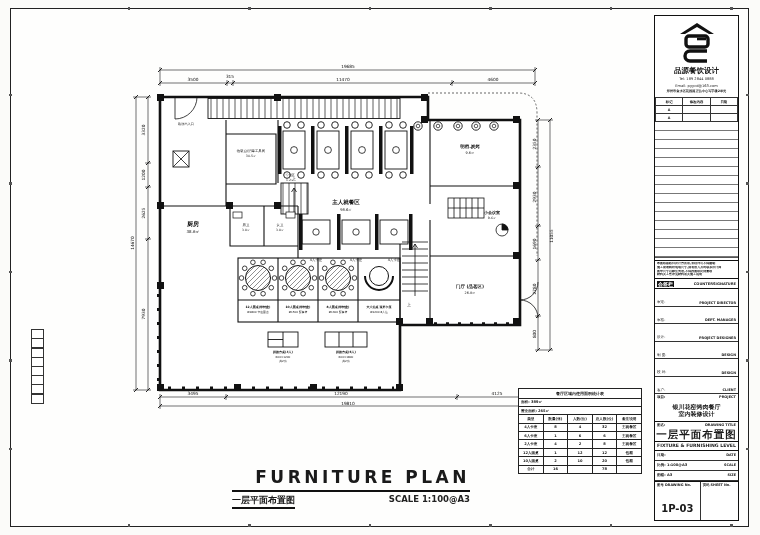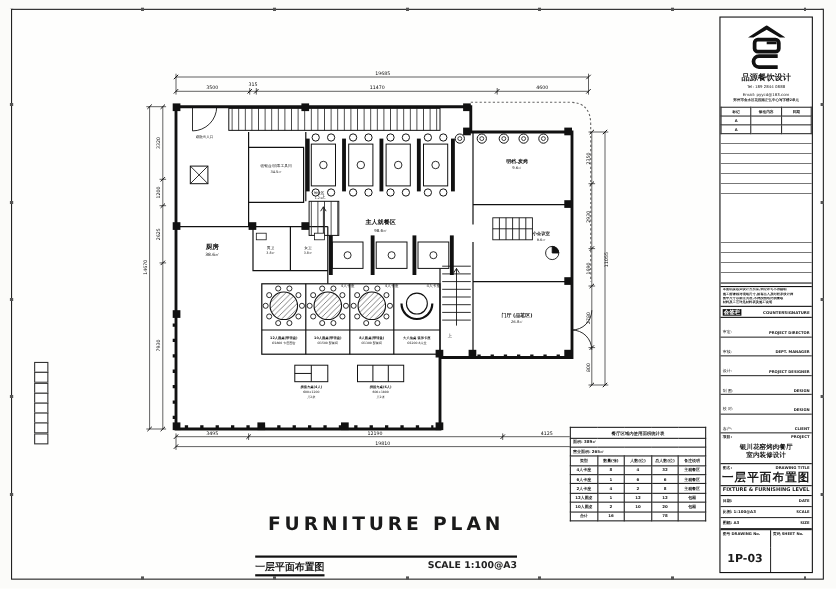--- a/index.html
+++ b/index.html
@@ -39,21 +39,21 @@
   .dnobox{display:grid;grid-template-columns:55% 45%;height:38px;border-top:1px solid #111;}
   .dnobox .cell{border-right:0.8px solid #333;padding:1px 2px;font-size:3.4px;font-weight:bold;}
   .dnobox .num{grid-column:1;display:flex;align-items:center;justify-content:center;font-size:10px;font-weight:bold;border-right:0.8px solid #333;}
   
   .stats{position:absolute;left:518px;top:388px;width:124px;border-collapse:collapse;background:#fff;table-layout:fixed;}
   .stats td,.stats th{border:0.7px solid #222;font-size:3.6px;text-align:center;height:7.4px;padding:0;font-weight:bold;}
   .stats .ttl{font-size:4px;height:8.5px;}
   .stats .sub{text-align:left;padding-left:2px;}
   
   .footer{position:absolute;left:232px;top:467px;width:238px;}
-  .footer .big{font-size:17px;font-weight:bold;letter-spacing:3.5px;text-align:center;border-bottom:2.6px solid #111;padding-bottom:18px;white-space:nowrap;}
+  .footer .big{font-size:17px;font-weight:bold;letter-spacing:3.5px;text-align:right;border-bottom:2.6px solid #111;padding-bottom:3px;white-space:nowrap;}
   .footer .sub{display:flex;justify-content:space-between;align-items:flex-start;margin-top:2px;}
   .footer .cnm{font-size:9px;font-weight:bold;border-bottom:2.2px solid #111;}
   .footer .scl{font-size:8.5px;font-weight:bold;color:#222;text-align:center;}
   svg text{font-family:"DejaVu Sans","Liberation Sans",sans-serif;fill:#111;}
 </style>
 </head>
 <body>
 
 <div class="frame"></div>
 <div class="tick-h" style="top:7px"></div>

